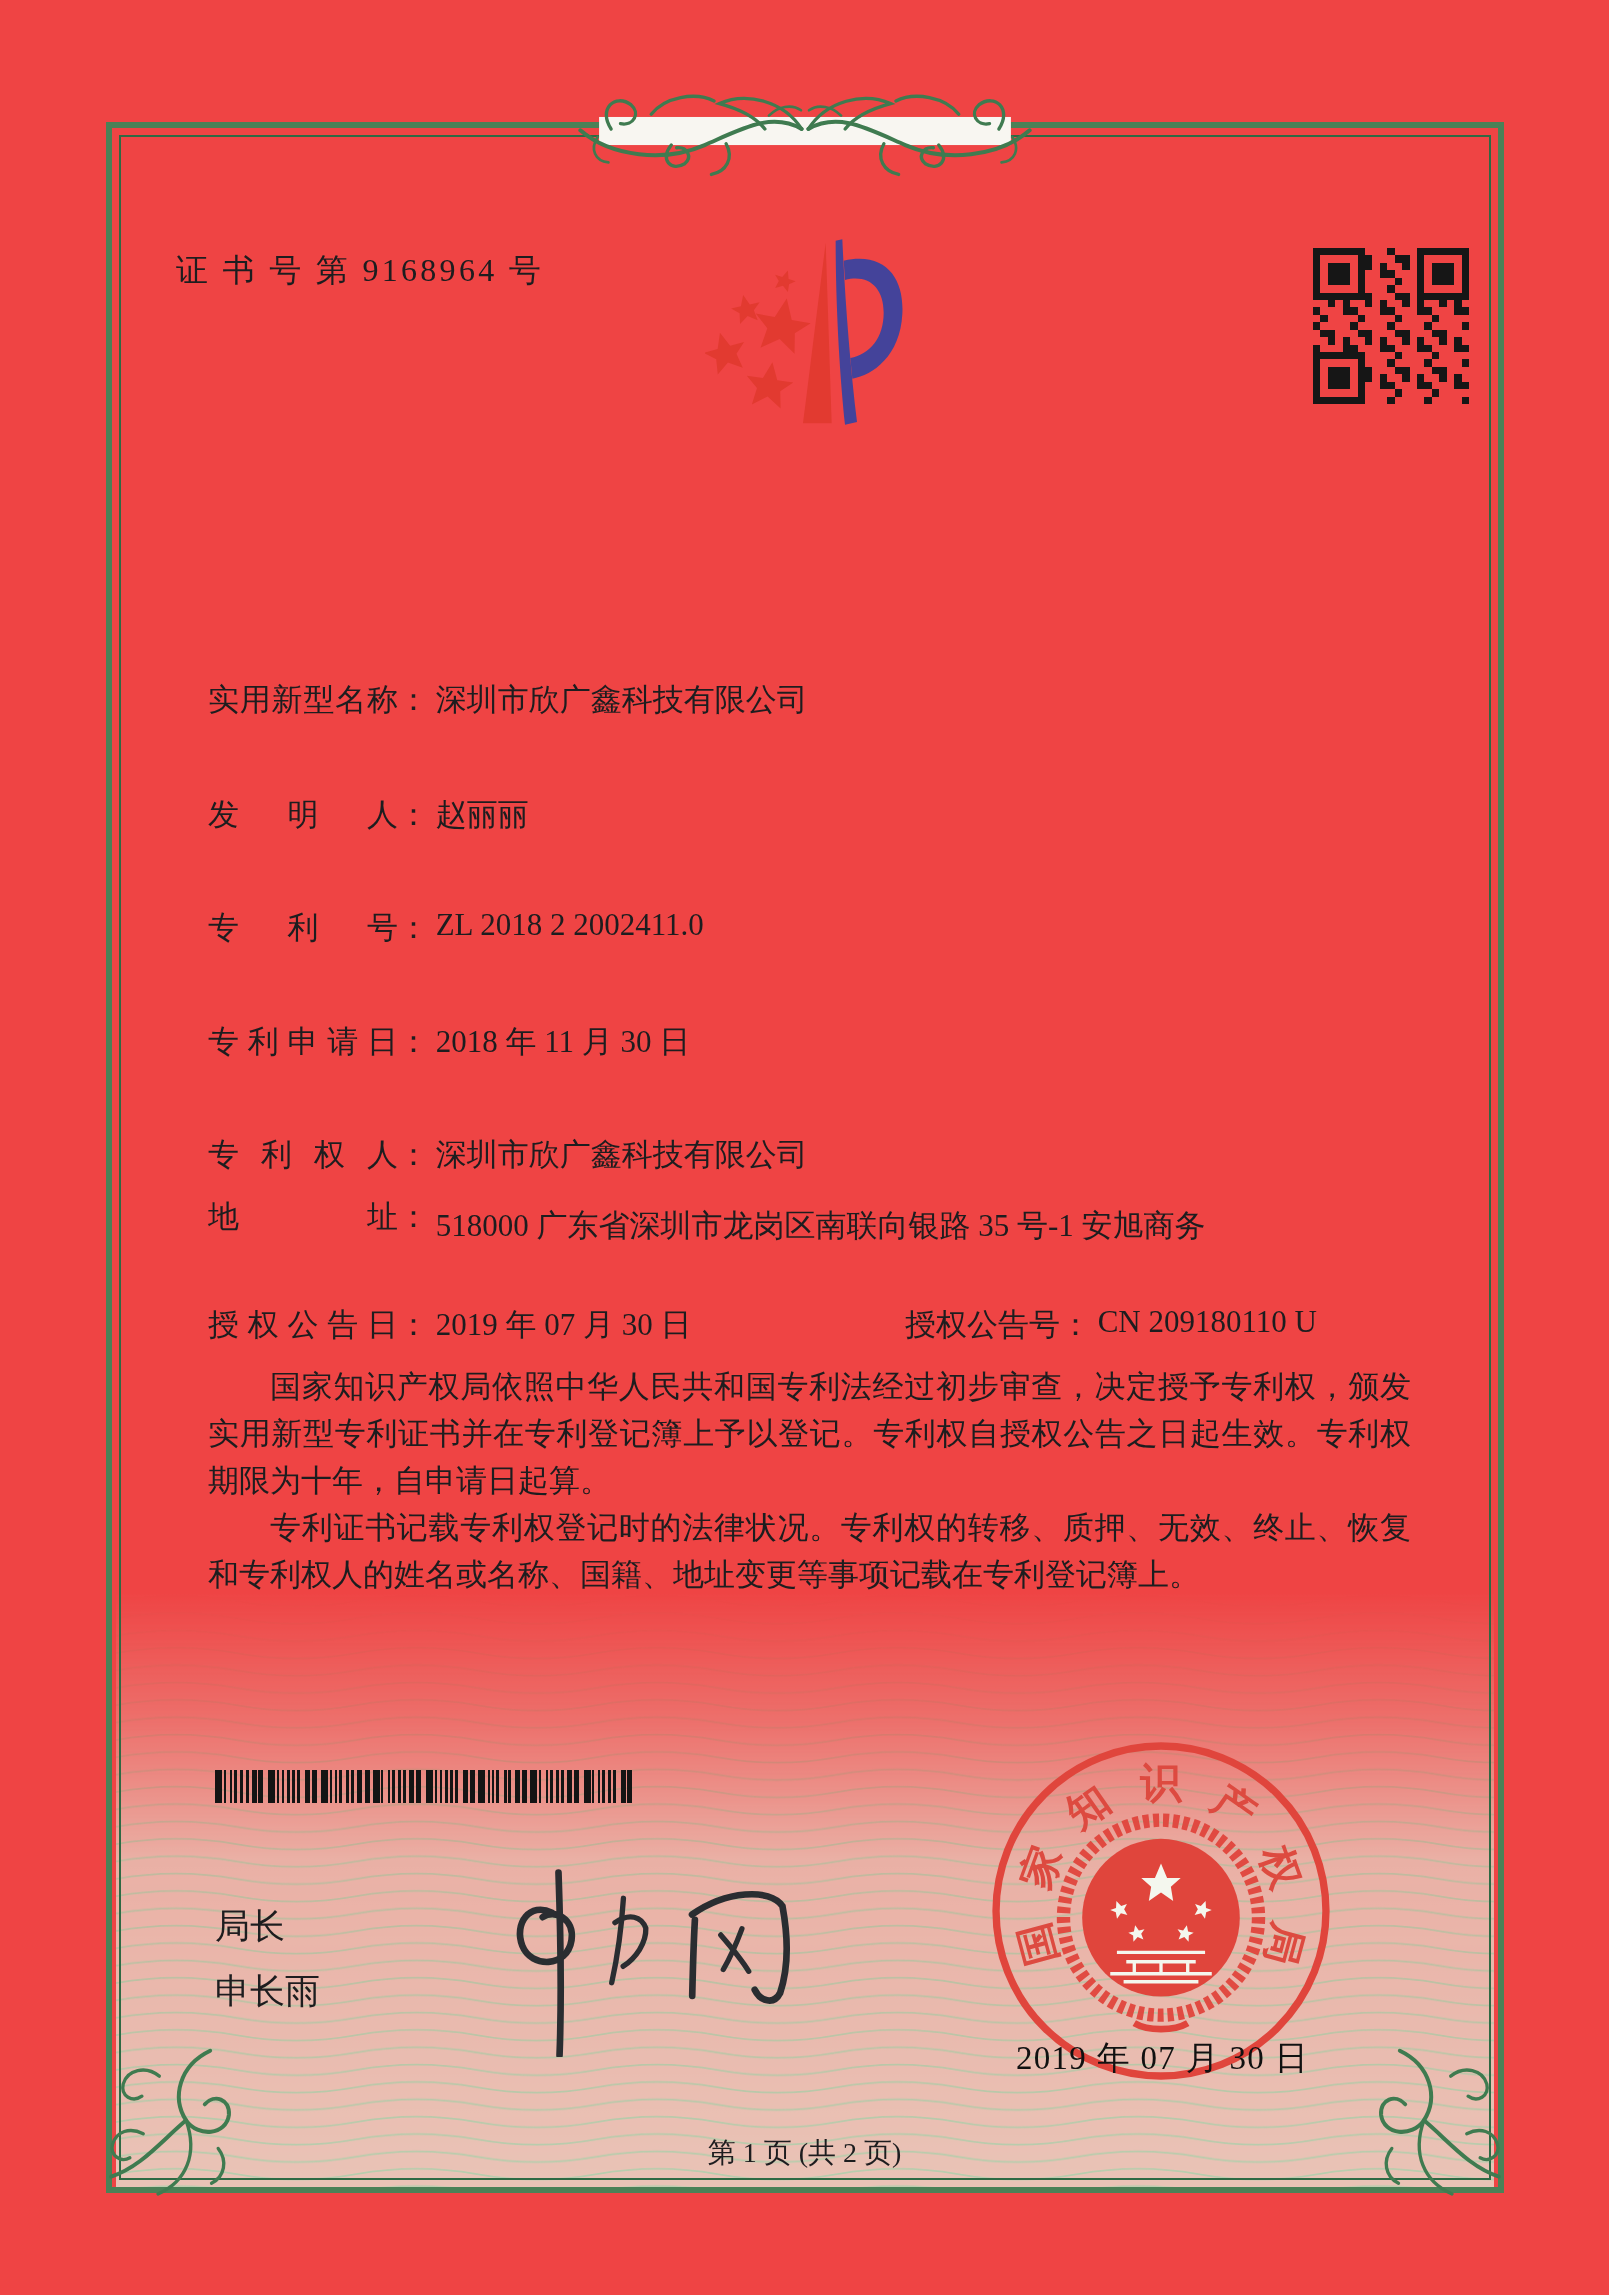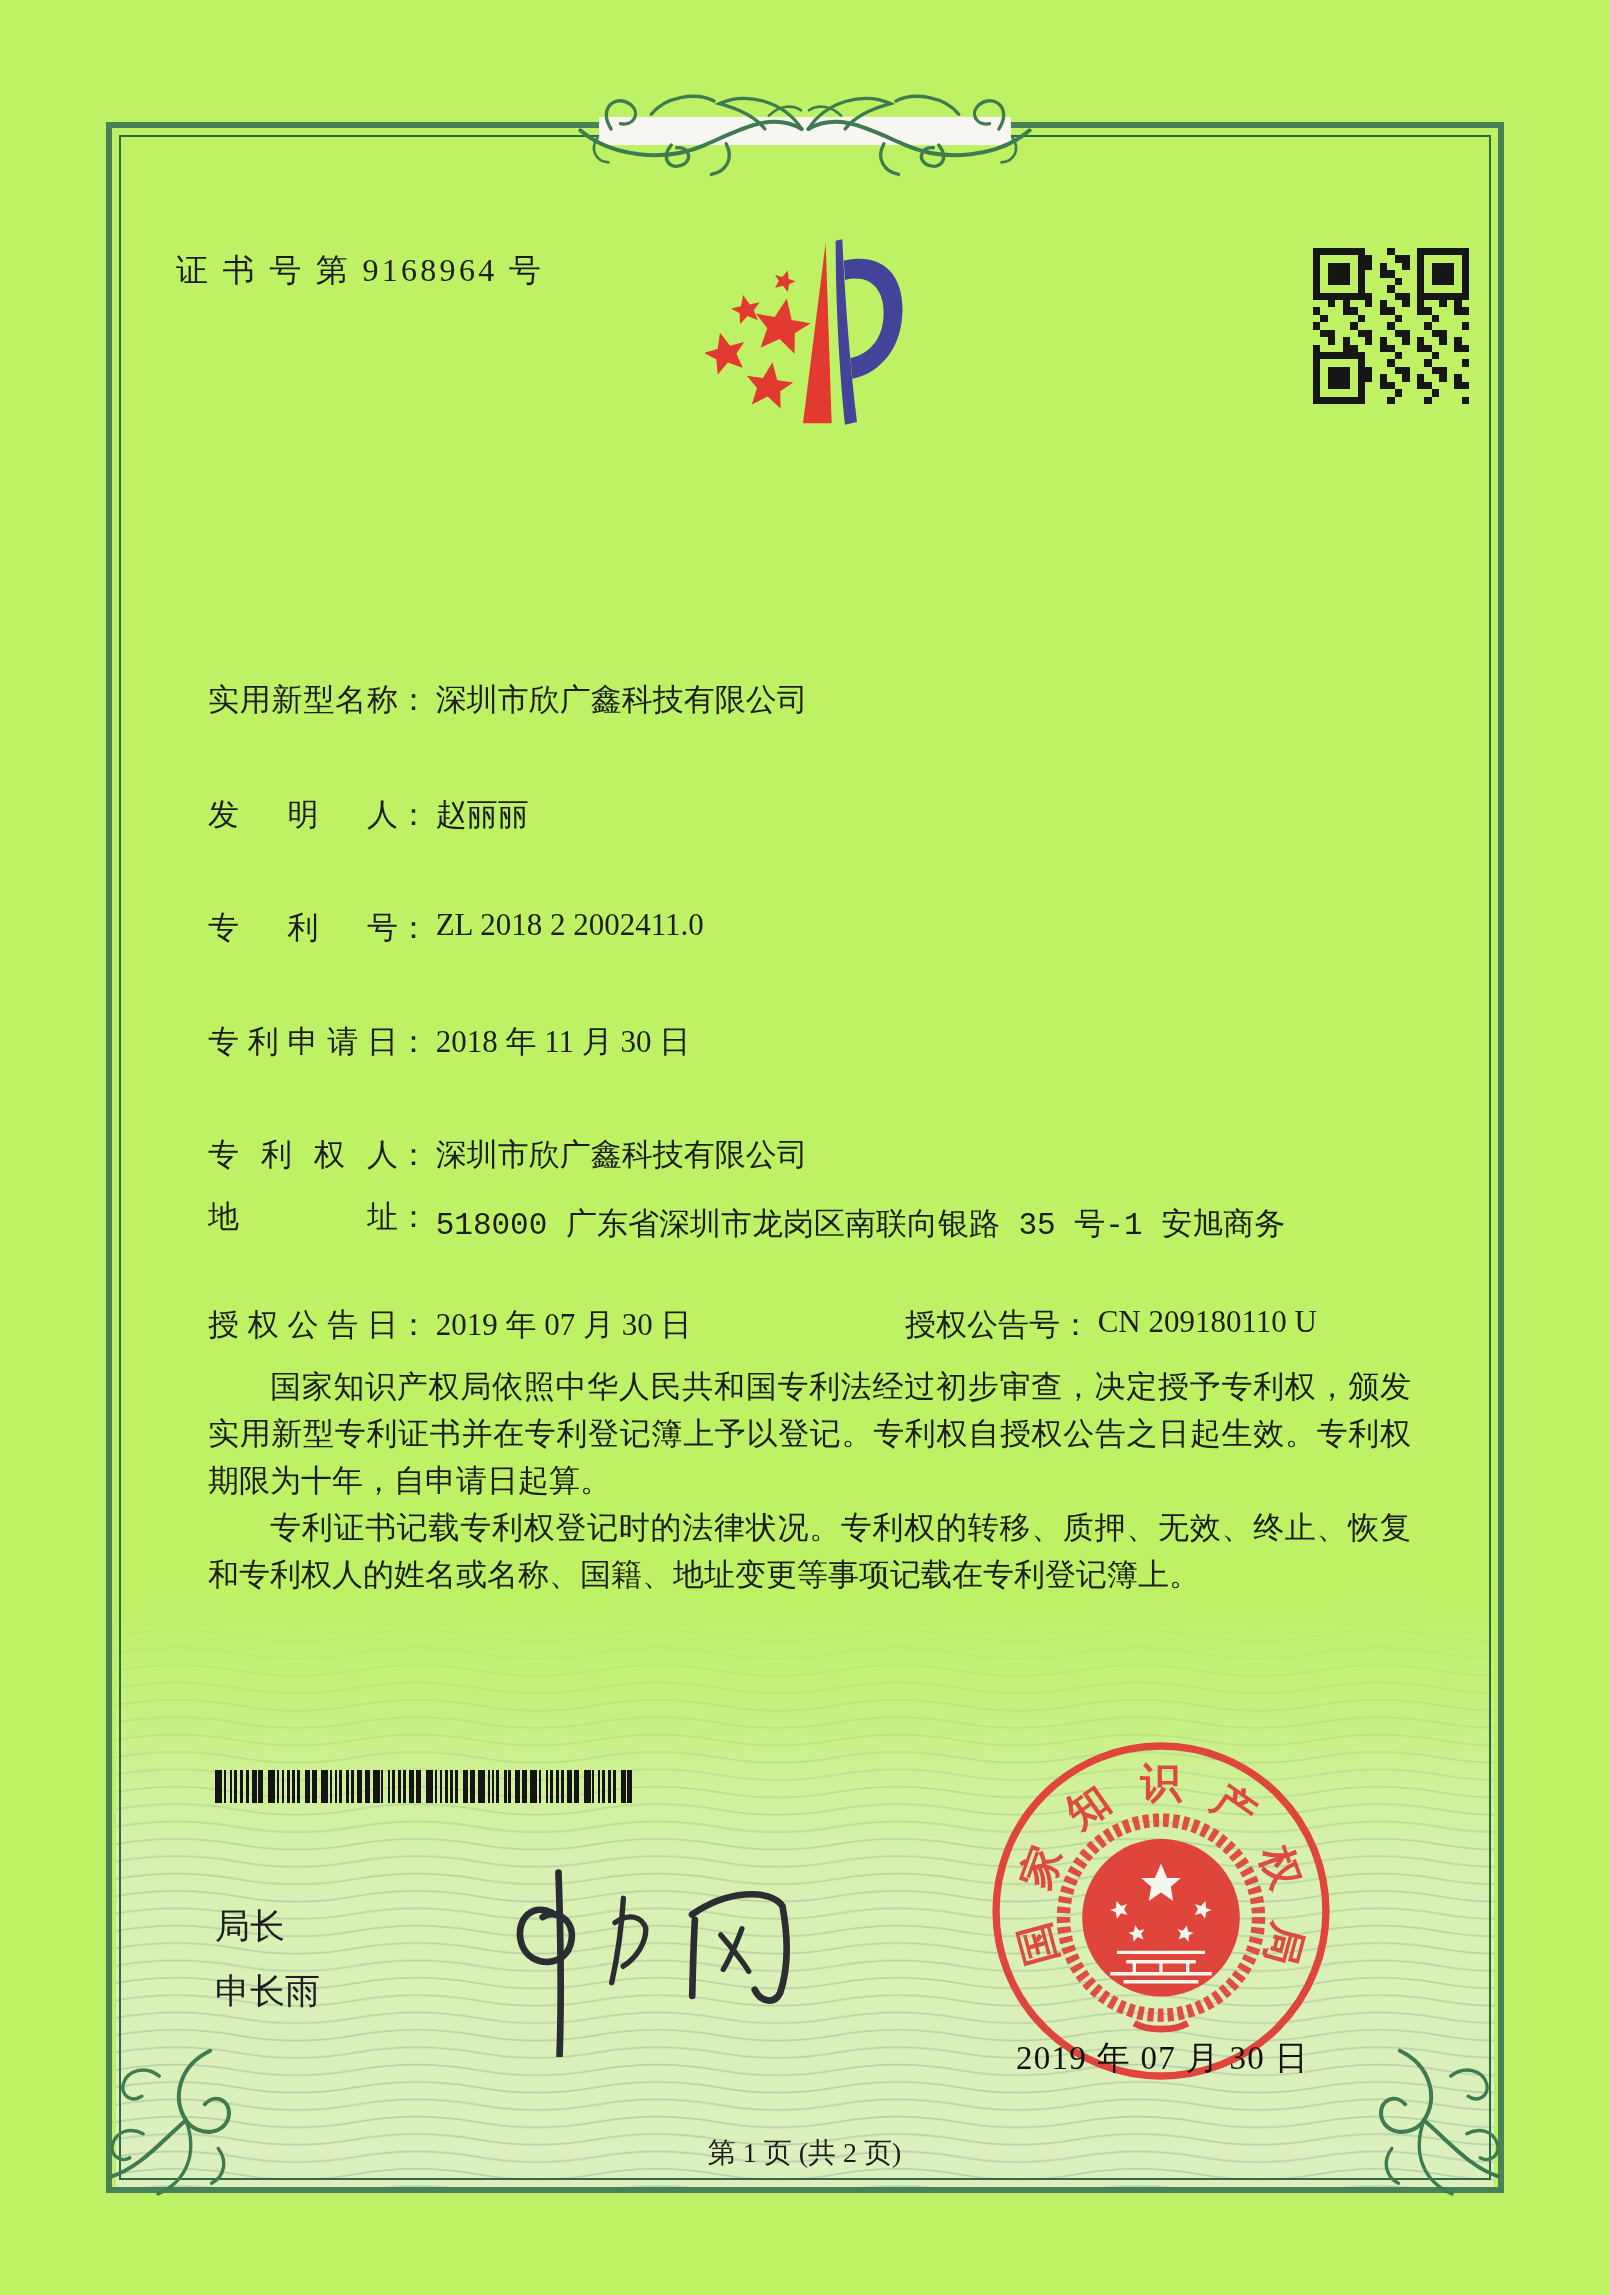--- a/index.html
+++ b/index.html
@@ -1,18 +1,18 @@
 <!DOCTYPE html>
 <html style="font-size:10.7px"><head>
 <meta charset="utf-8">
 <style>
   html,body{margin:0;padding:0;background:#e9e7e2;}
   .page{
     position:relative;width:1609px;height:2295px;margin:0 auto;
-    background:#bef264;overflow:hidden;
+    background:#ef4444;overflow:hidden;
     font-family:"Liberation Serif","DejaVu Serif",serif;
     color:#1d1d1f;
   }
   
   .frame{
     position:absolute;left:106px;top:122px;width:1398px;height:2071px;
     border:6px solid #4a8157;box-sizing:border-box;z-index:2;
   }
   .frame-in{position:absolute;inset:6.7px;border:2px solid #2e6a44;}
   
@@ -28,21 +28,21 @@
   .title{
     position:absolute;left:0;right:0;top:486px;text-align:center;z-index:4;
     font-size:75px;font-weight:bold;letter-spacing:20px;text-indent:20px;
   }
   
   .row{position:absolute;left:208px;width:1269px;display:flex;align-items:flex-start;
        font-size:31px;z-index:4;}
   .lab{display:inline-block;width:190px;text-align:justify;text-align-last:justify;flex:none;}
   .colon{flex:none;}
   .val{margin-left:6.7px;white-space:nowrap;}
-  .val-block{margin-left:6.7px;line-height:1.93;font-family:Liberation Mono, monospace;}
+  .val-block{margin-left:6.7px;line-height:1.93;}
   .g2{position:absolute;left:697px;top:0;display:flex;}
   
   .paras{position:absolute;left:208px;top:1363px;width:1203px;z-index:4;
          font-size:31px;line-height:1.52;text-align:justify;}
   .paras p{margin:0;text-indent:2em;}
   
   .barcode{position:absolute;left:215px;top:1770px;width:420px;height:33px;z-index:4;}
   .barcode i{position:absolute;top:0;bottom:0;background:#141414;}
   
   .officer-title{position:absolute;left:215px;top:1903px;font-size:35px;z-index:6;}

